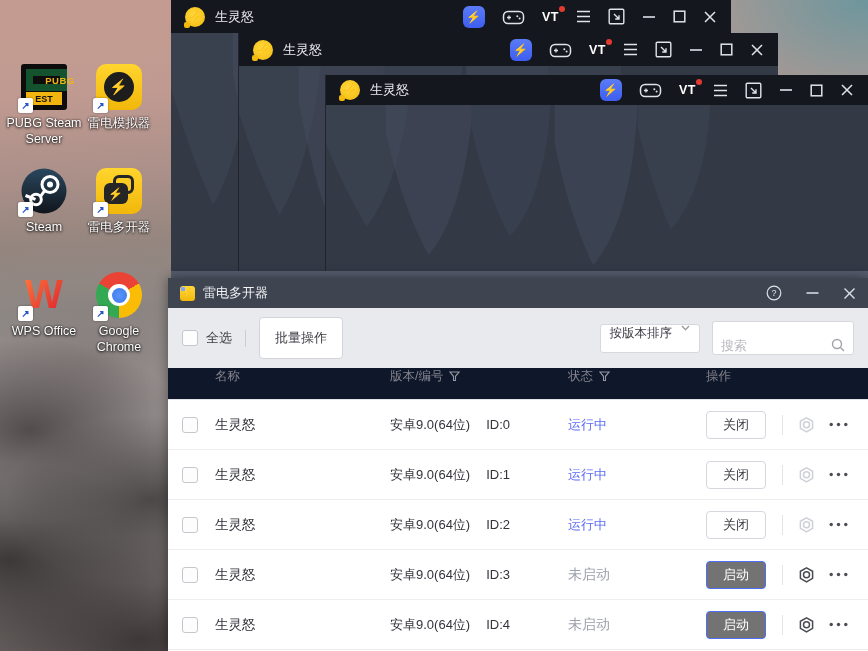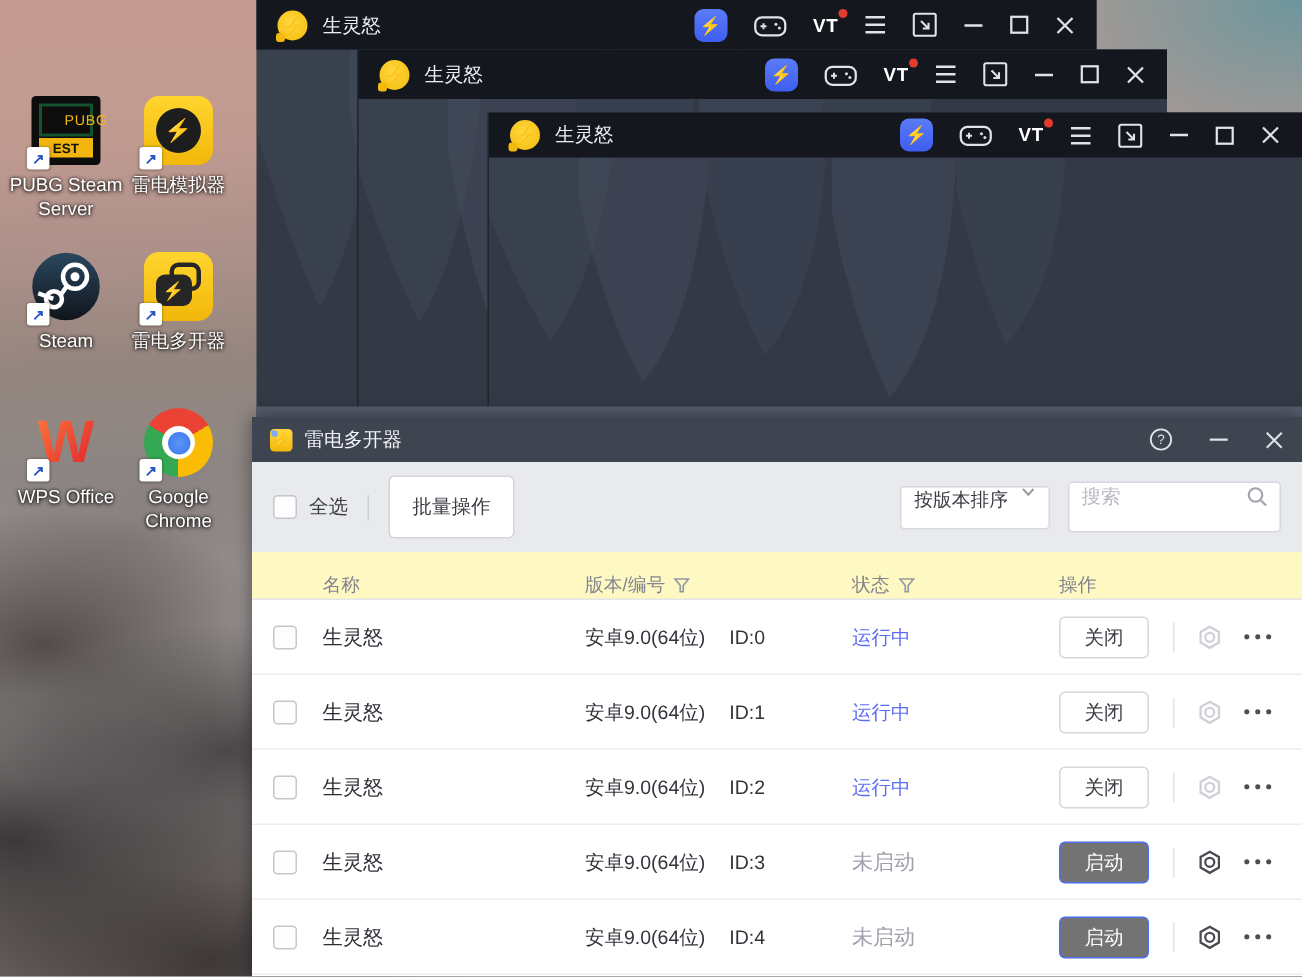--- a/index.html
+++ b/index.html
@@ -22,22 +22,22 @@
   
   .icon-cell { position:absolute; width:86px; text-align:center; cursor:default; }
   .icon-art { position:relative; width:46px; height:46px; margin:0 auto; }
   .icon-label { margin-top:5px; font-size:12.5px; line-height:1.3; color:#fff;
     text-shadow:0 1px 3px rgba(0,0,0,.9), 0 0 2px rgba(0,0,0,.8); }
   .badge { position:absolute; left:-3px; bottom:-3px; width:15px; height:15px; background:#fff;
     border-radius:2px; box-shadow:0 0 2px rgba(0,0,0,.45); display:flex; align-items:center;
     justify-content:center; font-size:10px; font-weight:bold; color:#2a56c6; }
   
   .pubg-art { background:#0d0d0d; border-radius:3px; }
-  .pubg-frame { position:absolute; left:5px; right:5px; top:5px; height:22px; border:2px solid #14532d;
-    display:flex; align-items:center; justify-content:center; font-size:9.5px; font-weight:normal;
+  .pubg-frame { position:absolute; left:5px; right:5px; top:5px; height:22px; border:7px solid #14532d;
+    display:flex; align-items:center; justify-content:center; font-size:9.5px; font-weight:bold;
     letter-spacing:.5px; color:#f2b510;padding-left:27px; }
   .pubg-strip { position:absolute; left:5px; right:5px; bottom:5px; height:13px; background:#f2b510;
     display:flex; align-items:center; justify-content:center; font-size:9px; font-weight:bold; color:#111; }
   
   .ld-art { background:linear-gradient(180deg,#ffd52e,#f2b70a); border-radius:10px;
     display:flex; align-items:center; justify-content:center; }
   .ld-circle { width:30px; height:30px; background:#1d1d1d; border-radius:50%;
     display:flex; align-items:center; justify-content:center; color:#ffce1f; font-size:15px; }
   
   
@@ -90,26 +90,26 @@
   .cb { width:16px; height:16px; background:#fdfdfd; border:1px solid #c6c6ce; border-radius:3px; flex:0 0 auto; cursor:pointer; }
   .selall { margin-left:8px; font-size:13px; color:#3c3c44; cursor:pointer; }
   .tb-sep { width:1px; height:17px; background:#cdcdd4; margin:0 13px; }
   .btn-batch { height:42px; padding:0 15px; background:#fff; border:1px solid #d4d4dc; border-radius:4px;
     font-size:13px; color:#3c3c44; display:flex; align-items:center; cursor:pointer; }
   .tb-spacer { flex:1; }
   .sort-box { height:29px; min-width:96px; background:#fff; border:1px solid #d7d7df; border-radius:3px;
     display:flex; align-items:flex-start; padding:0 9px; gap:9px; cursor:pointer; }
   .sort-label { font-size:12.5px; color:#3c3c44; }
   .search-box { height:29px; width:142px; margin-left:12px; background:#fff; border:1px solid #d7d7df;
-    border-radius:3px; display:flex; align-items:flex-end; padding:16px 8px; }
+    border-radius:3px; display:flex; align-items:flex-start; padding:16px 8px; }
   .search-box input { border:none; outline:none; flex:1; min-width:0; font-size:13px; color:#3c3c44;
     font-family:"Liberation Sans", sans-serif; background:transparent; }
   .search-box input::placeholder { color:#b8b8c0; }
 
-  .thead { height:32px; background:#fef9c3; display:flex; align-items:flex-end; padding:0 14px;
+  .thead { height:32px; background:#0f172a; display:flex; align-items:flex-start; padding:0 14px;
     font-size:12.5px; color:#84848e; border-bottom:1px solid #e4e4ea; flex:0 0 auto; }
   .col-check { width:33px; flex:0 0 auto; }
   .col-name { width:175px; flex:0 0 auto; display:flex; align-items:center; }
   .col-version { width:178px; flex:0 0 auto; display:flex; align-items:center; gap:6px; }
   .col-status { width:138px; flex:0 0 auto; display:flex; align-items:center; gap:6px; }
   .col-action { flex:1; display:flex; align-items:center; }
 
   .rows { flex:1; overflow:hidden; }
   .row { height:50px; display:flex; align-items:center; padding:0 14px; border-bottom:1px solid #ededf2; background:#fff; }
   .cell-name { font-size:13.5px; color:#2e2e36; }

